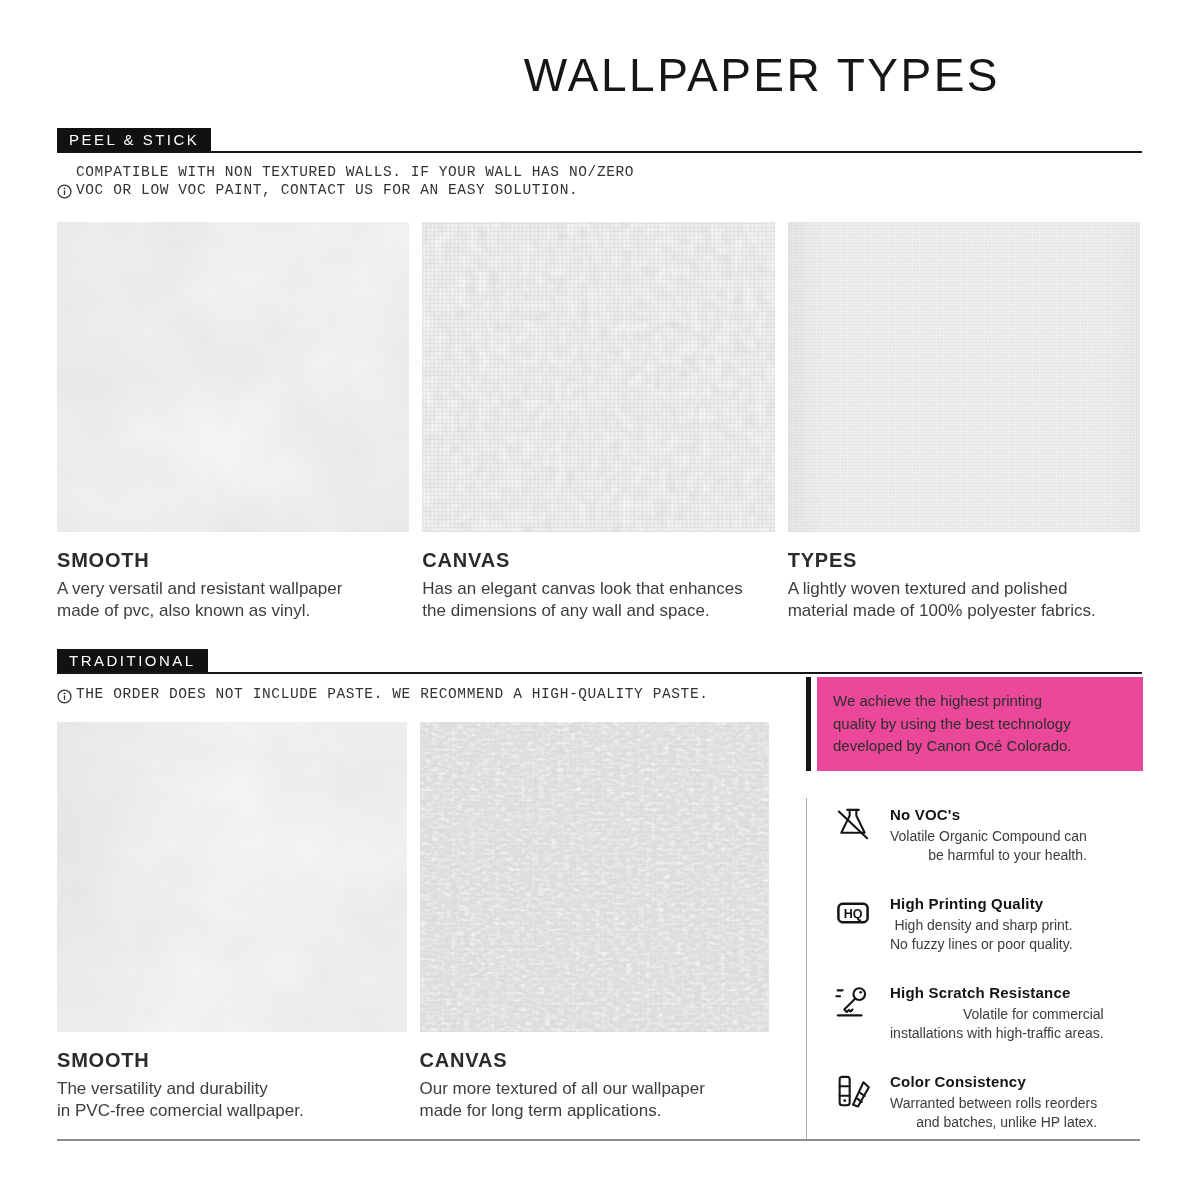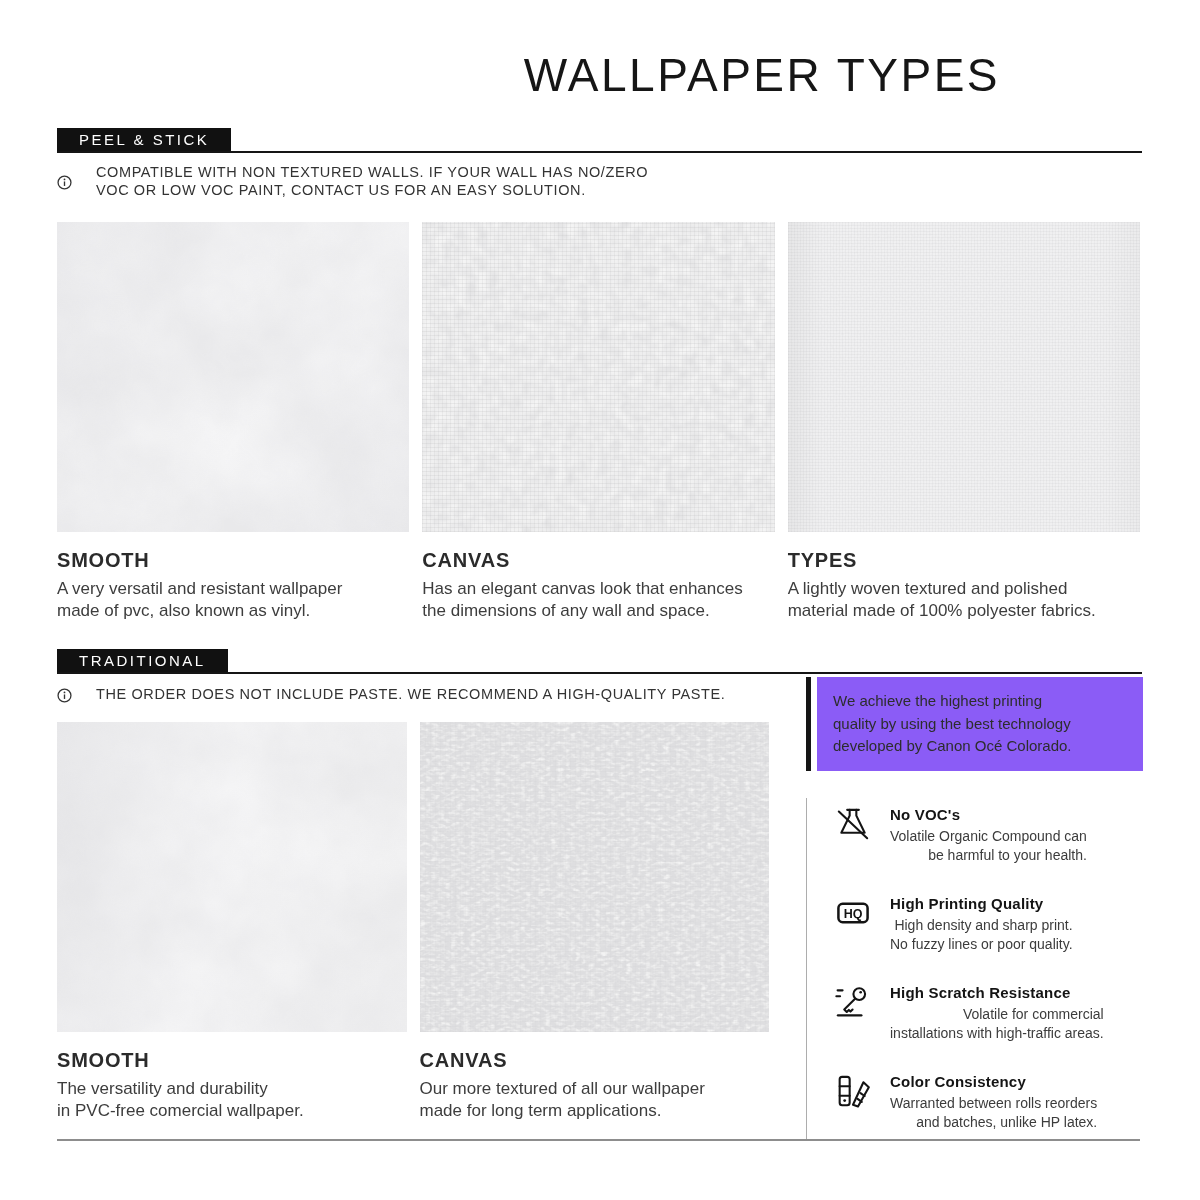--- a/index.html
+++ b/index.html
@@ -11,25 +11,25 @@
   .title{
     position:absolute;top:48px;left:0;width:1000px;margin:0;text-align:right;
     font-size:46px;font-weight:500;letter-spacing:2.5px;color:#161616;
   }
   
   .section-head{
     position:absolute;left:57px;width:1085px;border-bottom:2px solid #151515;height:23px;
   }
   .section-head .section-label{
     display:inline-block;background:#111;color:#fff;font-size:15px;line-height:15px;
-    letter-spacing:2.5px;font-weight:500;padding:4px 22px;vertical-align:bottom;
+    letter-spacing:2.5px;font-weight:500;padding:4px 12px;vertical-align:bottom;
   }
   .sh-1{top:128px;} .sh-2{top:649px;}
   
-  .note{position:absolute;left:57px;display:flex;align-items:center;gap:24px;}
+  .note{position:absolute;left:57px;display:flex;align-items:flex-end;gap:4px;font-family:Liberation Mono, monospace;}
   .note-1{top:164px;} .note-2{top:686px;}
   .note p{margin:0;font-size:14.5px;line-height:17.5px;letter-spacing:.6px;color:#333;white-space:pre-line;}
   .info-icon{width:15px;height:15px;flex:0 0 15px;margin-top:1px;}
   
   .row{position:absolute;left:57px;display:grid;gap:13px;}
   .row-1{top:222px;width:1083px;grid-template-columns:repeat(3,1fr);}
   .row-2{top:722px;width:712px;grid-template-columns:repeat(2,1fr);}
   .swatch-card{margin:0;}
   .swatch{position:relative;height:310px;overflow:hidden;}
   .swatch svg.noise{position:absolute;inset:0;width:100%;height:100%;display:block;}
@@ -56,21 +56,21 @@
   .tex-canvas-2{
     background-color:#f3f3f3;
     background-image:
       repeating-linear-gradient(0deg, rgba(120,120,125,.05) 0 1px, transparent 1px 5px),
       repeating-linear-gradient(90deg, rgba(120,120,125,.04) 0 1px, transparent 1px 5px);
   }
   
   .quality-panel{position:absolute;left:806px;top:677px;width:337px;}
   .callout{display:flex;gap:6px;}
   .callout-bar{width:5px;background:#151515;flex:0 0 5px;}
-  .callout-box{flex:1;background:#8b5cf6;padding:13px 16px;}
+  .callout-box{flex:1;background:#ec4899;padding:13px 16px;}
   .callout-box p{margin:0;font-size:15px;line-height:22.5px;color:#2d2d2d;white-space:pre-line;}
   .features{
     margin-top:27px;border-left:1px solid #adadad;padding:6px 0 8px 26px;
     display:flex;flex-direction:column;gap:28px;
   }
   .feature{display:flex;gap:17px;align-items:flex-start;}
   .feature-icon{width:40px;height:40px;flex:0 0 40px;}
   .feature-text h4{margin:2px 0 4px 0;font-size:15px;font-weight:700;color:#141414;letter-spacing:.2px;}
   .feature-text p{margin:0;font-size:14px;line-height:19px;color:#3c3c3c;white-space:pre-line;text-align:right;}
   

